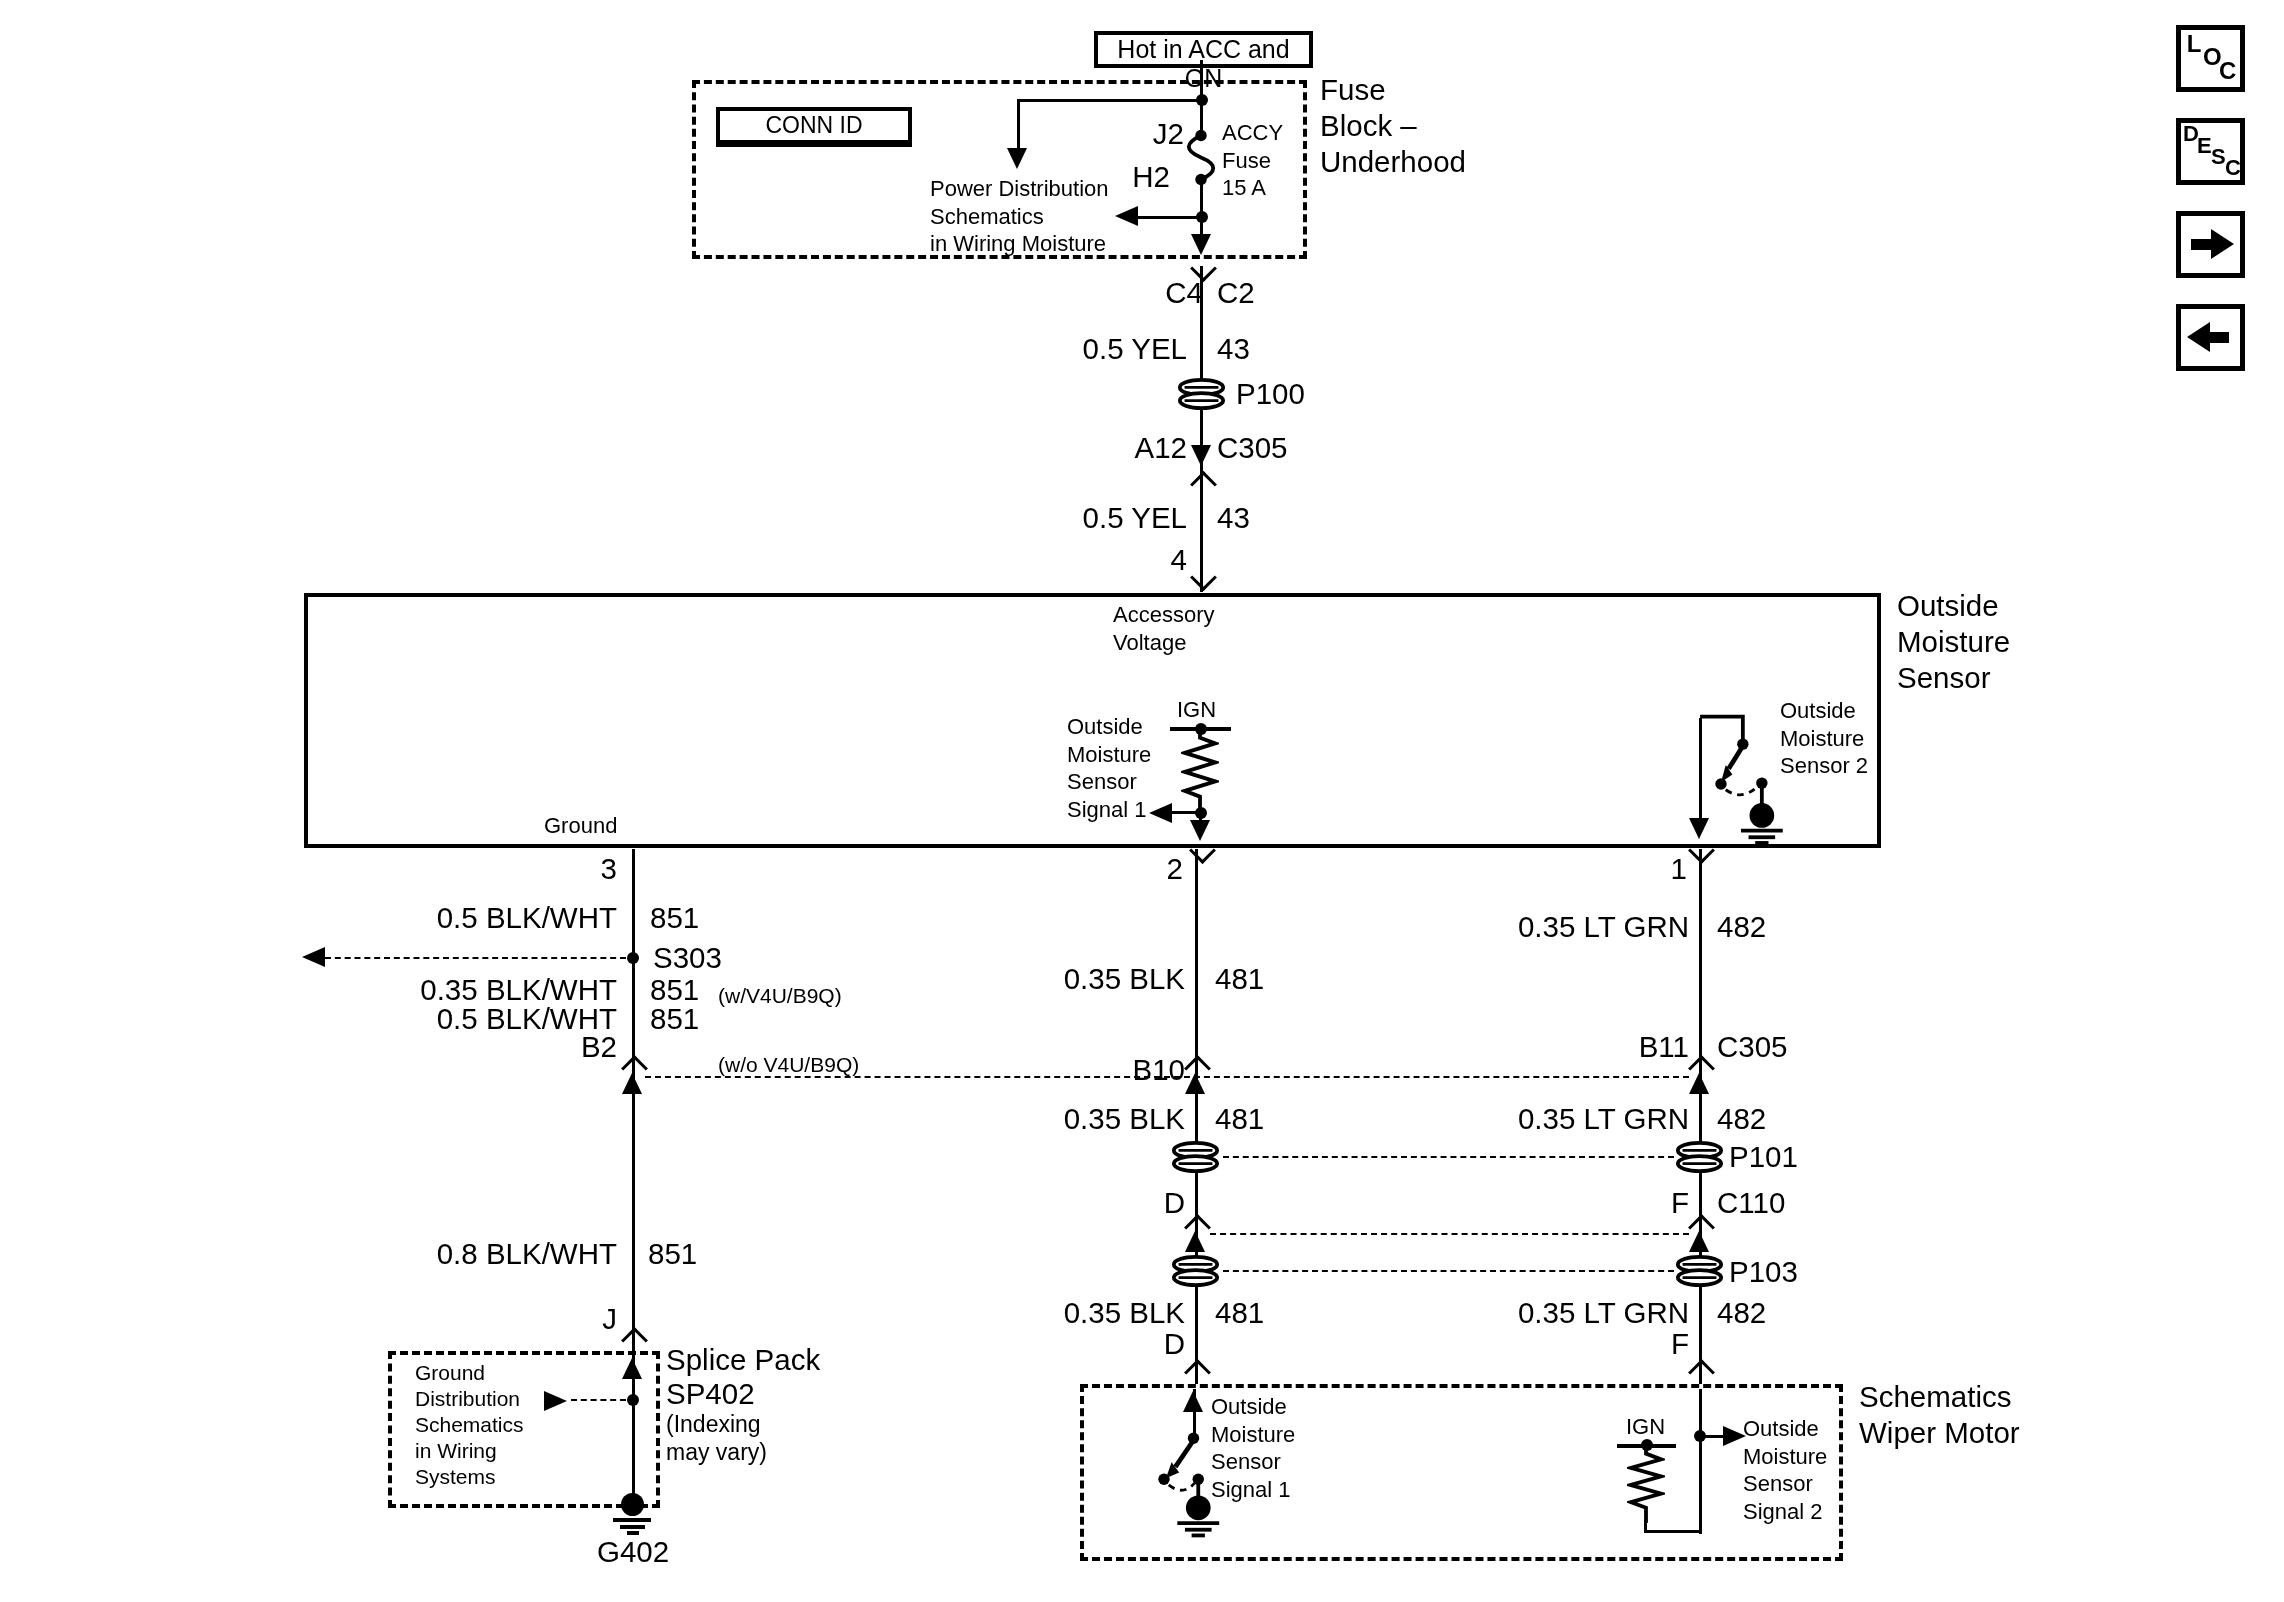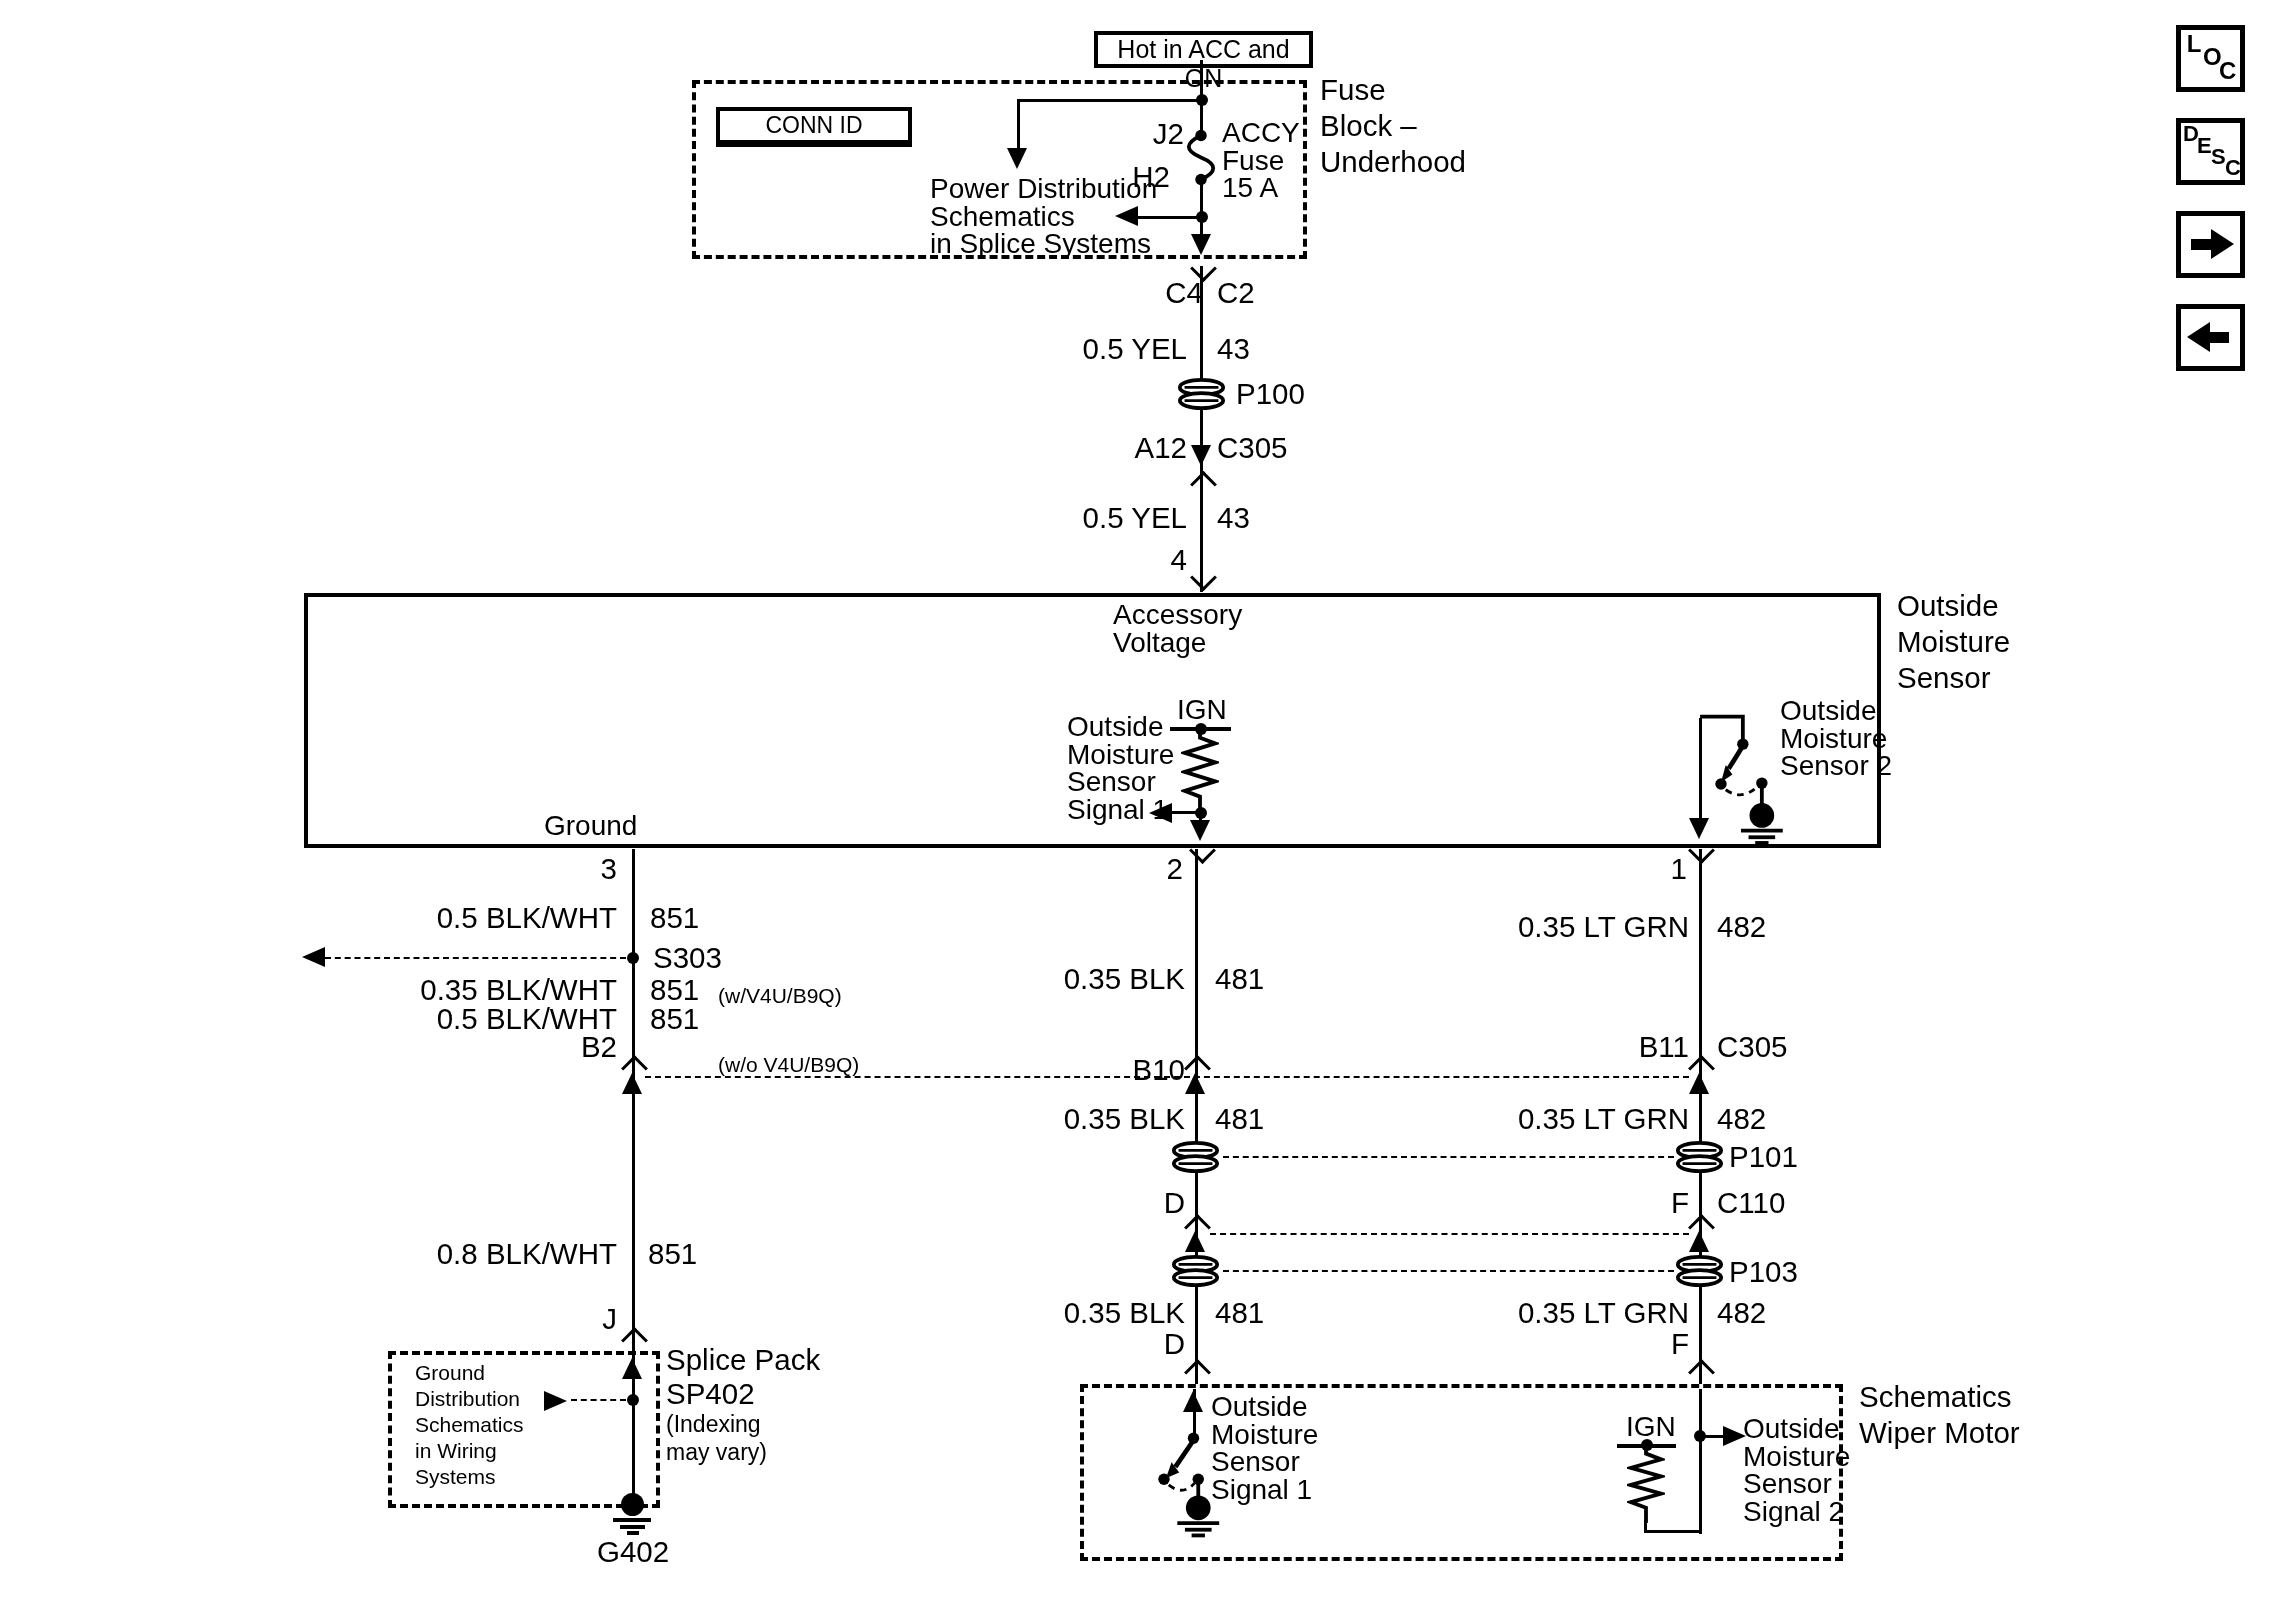--- a/index.html
+++ b/index.html
@@ -4,21 +4,21 @@
 <style>
   html,body{margin:0;padding:0;background:#fff}
   #canvas{position:relative;width:2285px;height:1603px;background:#fff;
           font-family:"Liberation Sans",sans-serif;color:#000;overflow:hidden}
   .wv,.wh{position:absolute;background:#000}
   .wv{width:2.9px}
   .wh{height:2.9px}
   .dh{position:absolute;height:0;border-top:2.9px dashed #000}
   .lbl{position:absolute;font-size:29.5px;line-height:34px;white-space:pre-line}
   .r{text-align:right}
-  .sm{font-size:28px;line-height:27.6px}
+  .sm{font-size:22px;line-height:27.6px}
   .xs{font-size:21px;line-height:26px}
   .q{font-size:21px}
   .dot{position:absolute;width:12.4px;height:12.4px;border-radius:50%;background:#000}
   .bigdot{position:absolute;width:23px;height:23px;border-radius:50%;background:#000}
   .chev{position:absolute;width:16px;height:16px}
   .cu{border-top:3.8px solid #000;border-left:3.8px solid #000;transform:rotate(45deg)}
   .cd{border-bottom:3.8px solid #000;border-right:3.8px solid #000;transform:rotate(45deg)}
   .ah{position:absolute;width:0;height:0}
   .au{border-left:10.5px solid transparent;border-right:10.5px solid transparent;border-bottom:21px solid #000}
   .ad{border-left:10.5px solid transparent;border-right:10.5px solid transparent;border-top:21px solid #000}
@@ -64,21 +64,21 @@
   <div class="lbl" style="left:1320px;top:72px;line-height:36px">Fuse
 Block –
 Underhood</div>
 
   <div class="connid">
     <div class="hd">CONN ID</div>
   </div>
 
   <div class="lbl sm" style="left:930px;top:175px">Power Distribution
 Schematics
-in Splice Systems</div>
+in Wiring Moisture</div>
   <div class="wh" style="left:1018px;top:99px;width:185px"></div>
   <div class="wv" style="left:1017px;top:99px;height:49px"></div>
   <div class="ah ad" style="left:1007px;top:148px"></div>
   <div class="dot" style="left:1196px;top:94px"></div>
 
   <div class="wv" style="left:1200px;top:60px;height:78px"></div>
   <svg class="gsvg" style="left:1179px;top:124px" width="44" height="67" viewBox="0 0 46 70">
     <circle cx="23" cy="12" r="6" fill="#000"></circle>
     <circle cx="23" cy="58" r="6" fill="#000"></circle>
     <path d="M23,12 C6,20 6,28 23,35 C40,42 40,50 23,58" fill="none" stroke="#000" stroke-width="4"></path>

